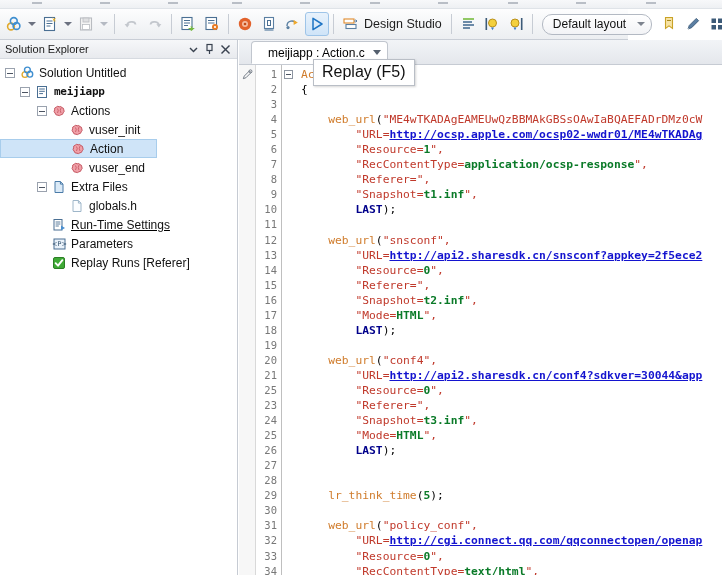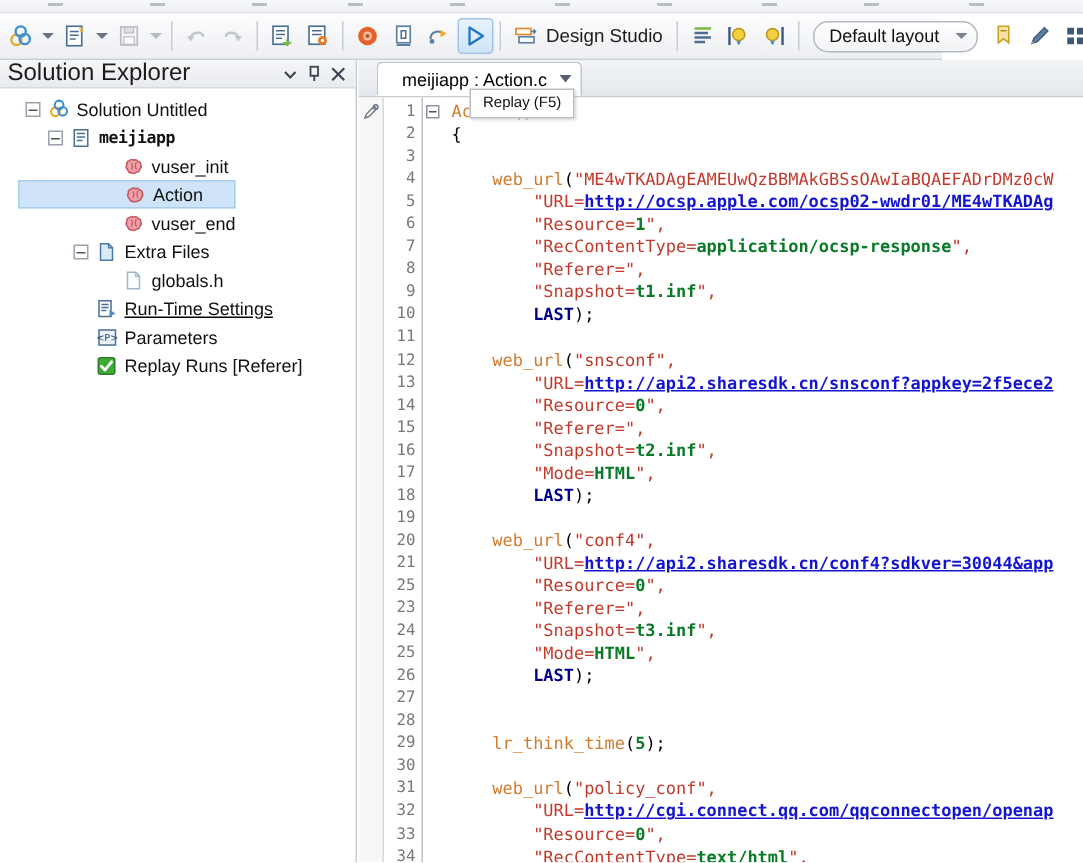--- a/index.html
+++ b/index.html
@@ -108,32 +108,32 @@
   }
   .panel-header {
     height: 19px;
     background: linear-gradient(#f6f7f9, #e8eaee);
     border-bottom: 1px solid #d6dae0;
     display: flex; align-items: center;
     padding: 0 4px 0 5px;
   }
   .panel-title {
     flex: 1;
-    font-size: 16px;
+    font-size: 11px;
     color: #1b1b1b;
     white-space: nowrap;
   }
   .hdr-icon {
     width: 16px; height: 16px;
     display: flex; align-items: center; justify-content: center;
     color: #3a4350;
     font-size: 11px;
   }
   .tree {
-    padding: 4px 0 0 12px;
+    padding: 4px 0 0 0;
     font-size: 12px;
   }
   .node {
     height: 19px;
     display: flex; align-items: center;
     white-space: nowrap;
     padding-right: 4px;
   }
   .node.sel {
     background: #cfe4f8;
@@ -286,21 +286,21 @@
   .punc { color: #000; }
 
   
   .tooltip {
     position: absolute;
     left: 313px; top: 59px;
     background: #ffffff;
     border: 1px solid #b9bec6;
     box-shadow: 1px 1px 2px rgba(0,0,0,.16);
     padding: 3px 8px 4px 8px;
-    font-size: 10px;
+    font-size: 16px;
     color: #111;
     white-space: nowrap;
     z-index: 40;
   }
 </style>
 </head>
 <body>
 
 <div id="app">
 
@@ -531,20 +531,30 @@
           <span class="expander"></span>
           <span class="nicon">
             <svg width="14" height="14" viewBox="0 0 14 14">
               <rect x="2.5" y="1.5" width="9" height="11" fill="#fff" stroke="#4a6f93" stroke-width="1"></rect>
               <line x1="4.2" y1="4" x2="9.8" y2="4" stroke="#4a6f93" stroke-width="1"></line>
               <line x1="4.2" y1="6.3" x2="9.8" y2="6.3" stroke="#4a6f93" stroke-width="1"></line>
               <line x1="4.2" y1="8.6" x2="8" y2="8.6" stroke="#4a6f93" stroke-width="1"></line>
             </svg>
           </span>
           <span class="nlabel mono">meijiapp</span>
+        </div>
+        <div class="node" style="padding-left: 37px;">
+          <span class="expander"></span>
+          <span class="nicon">
+            <svg width="15" height="14" viewBox="0 0 15 14">
+              <path d="M3 9 q-1.6 -1.4 -0.4 -3.2 q-0.6 -2 1.6 -2.6 q1.4 -1.6 3 -0.4 q1.8 -0.8 2.8 0.8 q2 0.3 1.8 2.3 q1 1.6 -0.6 2.9 q-0.2 2 -2.3 2 q-1.3 1.4 -3 0.4 q-1.9 0.6 -2.9 -2.2 z" fill="#f0a0a8" stroke="#c4545f" stroke-width="1"></path>
+              <path d="M5.5 4.5 q1.5 2 0 4.5 M9 4 q-1.5 2.5 0 5" fill="none" stroke="#c4545f" stroke-width=".8"></path>
+            </svg>
+          </span>
+          <span class="nlabel">Actions</span>
         </div>
         <div class="node" style="padding-left: 55px;">
           <span class="spacer10"></span>
           <span class="nicon">
             <svg width="15" height="14" viewBox="0 0 15 14">
               <path d="M3 9 q-1.6 -1.4 -0.4 -3.2 q-0.6 -2 1.6 -2.6 q1.4 -1.6 3 -0.4 q1.8 -0.8 2.8 0.8 q2 0.3 1.8 2.3 q1 1.6 -0.6 2.9 q-0.2 2 -2.3 2 q-1.3 1.4 -3 0.4 q-1.9 0.6 -2.9 -2.2 z" fill="#f0a0a8" stroke="#c4545f" stroke-width="1"></path>
               <path d="M5.5 4.5 q1.5 2 0 4.5 M9 4 q-1.5 2.5 0 5" fill="none" stroke="#c4545f" stroke-width=".8"></path>
             </svg>
           </span>
           <span class="nlabel">vuser_init</span>

